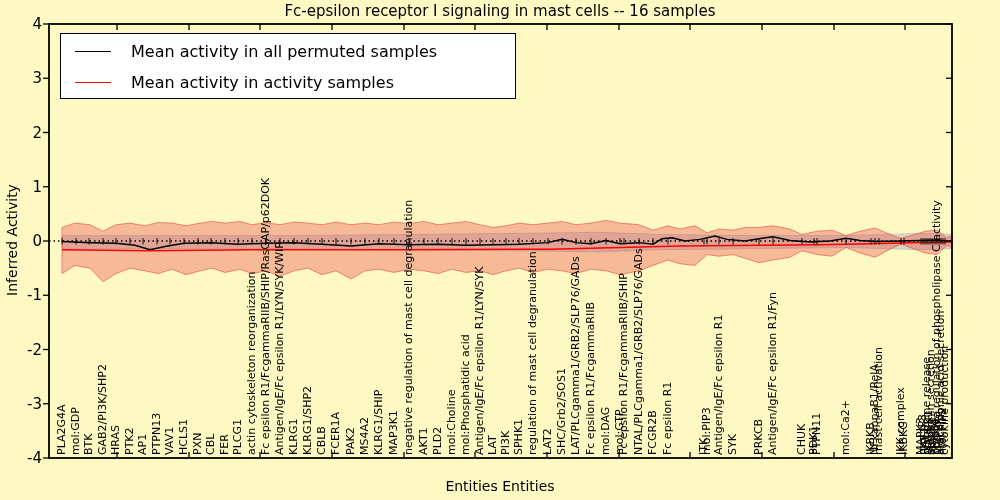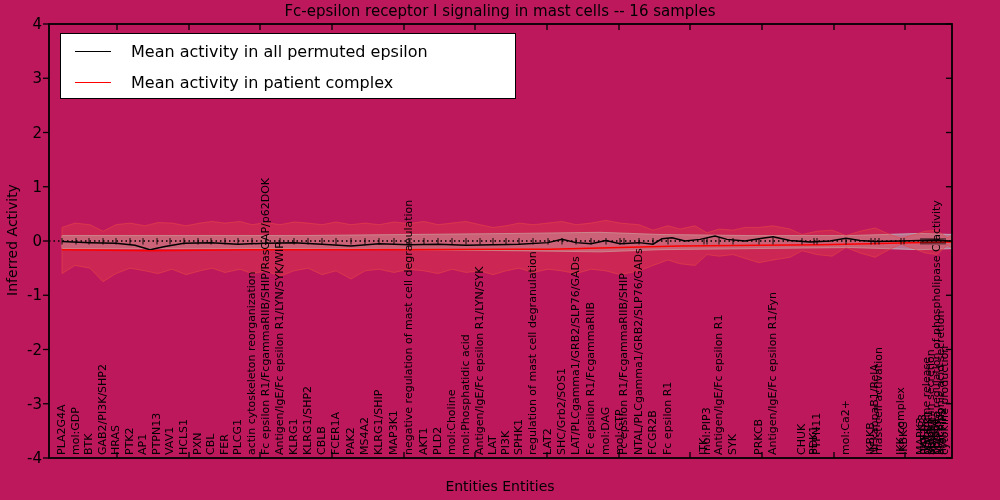--- a/index.html
+++ b/index.html
@@ -1,16 +1,16 @@
 <!DOCTYPE html>
 <html><head>
 <meta charset="utf-8">
 <style>
   html,body{margin:0;padding:0;background:#ffffff;}
-  #figure{position:relative;width:1000px;height:500px;background:#be185d;
+  #figure{position:relative;width:1000px;height:500px;background:#fef9c3;
           font-family:"DejaVu Sans","Liberation Sans",sans-serif;overflow:hidden;}
   #title{position:absolute;top:2px;left:0;width:1000px;text-align:center;
          font-size:15px;color:#000;}
   #ylabel{position:absolute;left:-58px;top:232px;width:140px;text-align:center;
           font-size:14px;color:#000;transform:rotate(-90deg);}
   #xlabel{position:absolute;top:478px;left:0;width:1000px;text-align:center;
           font-size:14px;color:#000;}
   .ytick{position:absolute;width:38px;text-align:right;font-size:15px;color:#000;}
   .xentity{position:absolute;font-size:11px;line-height:12px;color:#000;white-space:nowrap;
            transform-origin:0 100%;transform:rotate(-90deg);}
@@ -236,20 +236,20 @@
       <div class="xentity" style="left: 943px; bottom: 45px;">positive regulation of phospholipase C activity</div>
       <div class="xentity" style="left: 945px; bottom: 45px;">MAP2K2</div>
       <div class="xentity" style="left: 947px; bottom: 45px;">arachidonic acid secretion</div>
       <div class="xentity" style="left: 949px; bottom: 45px;">mol:PIP2</div>
       <div class="xentity" style="left: 951px; bottom: 45px;">cytokine production</div>
     </div>
 
   <div id="legend">
     <div class="legrow">
       <span class="legsample" style="border-top-color: rgb(0, 0, 0);"></span>
-      <span class="leglabel">Mean activity in all permuted epsilon</span>
+      <span class="leglabel">Mean activity in all permuted samples</span>
     </div>
     <div class="legrow">
       <span class="legsample" style="border-top-color: rgb(255, 0, 0);"></span>
-      <span class="leglabel">Mean activity in patient complex</span>
+      <span class="leglabel">Mean activity in activity samples</span>
     </div>
   </div>
 </div>
 
 </body></html>

